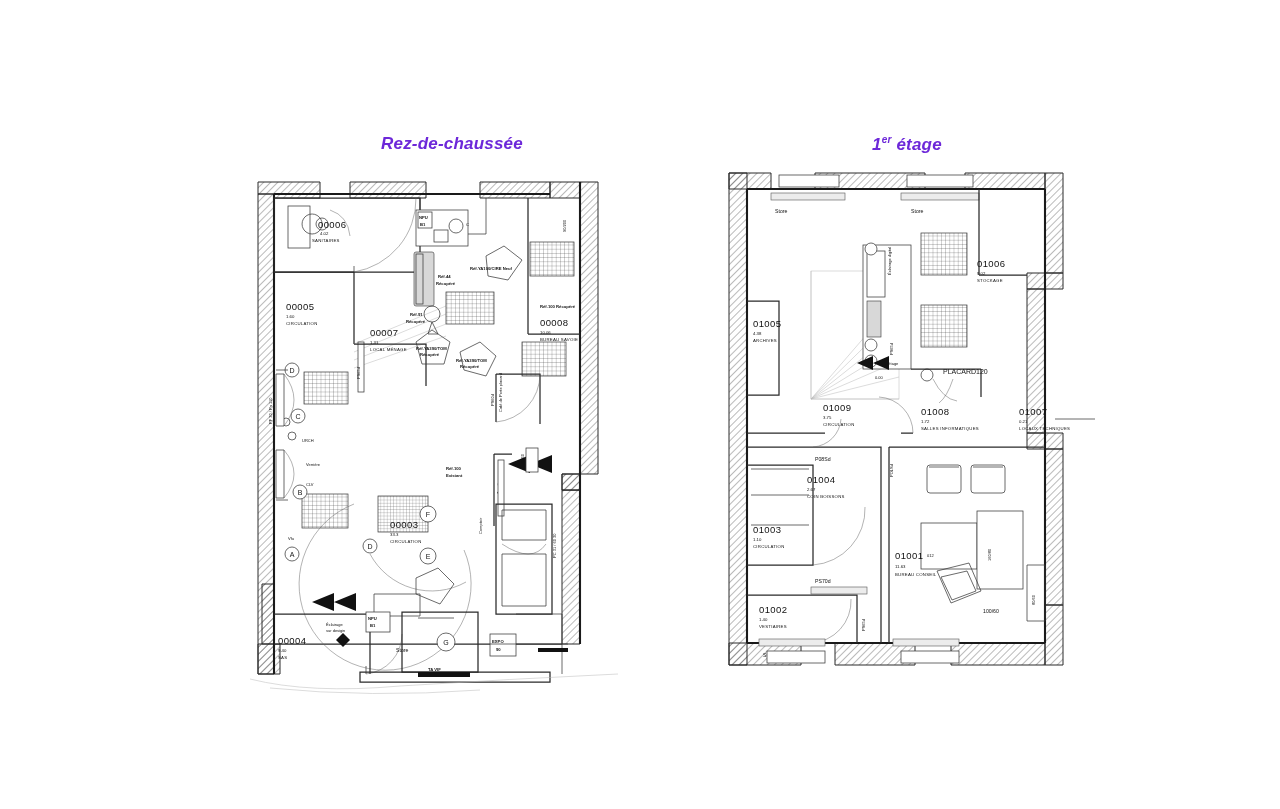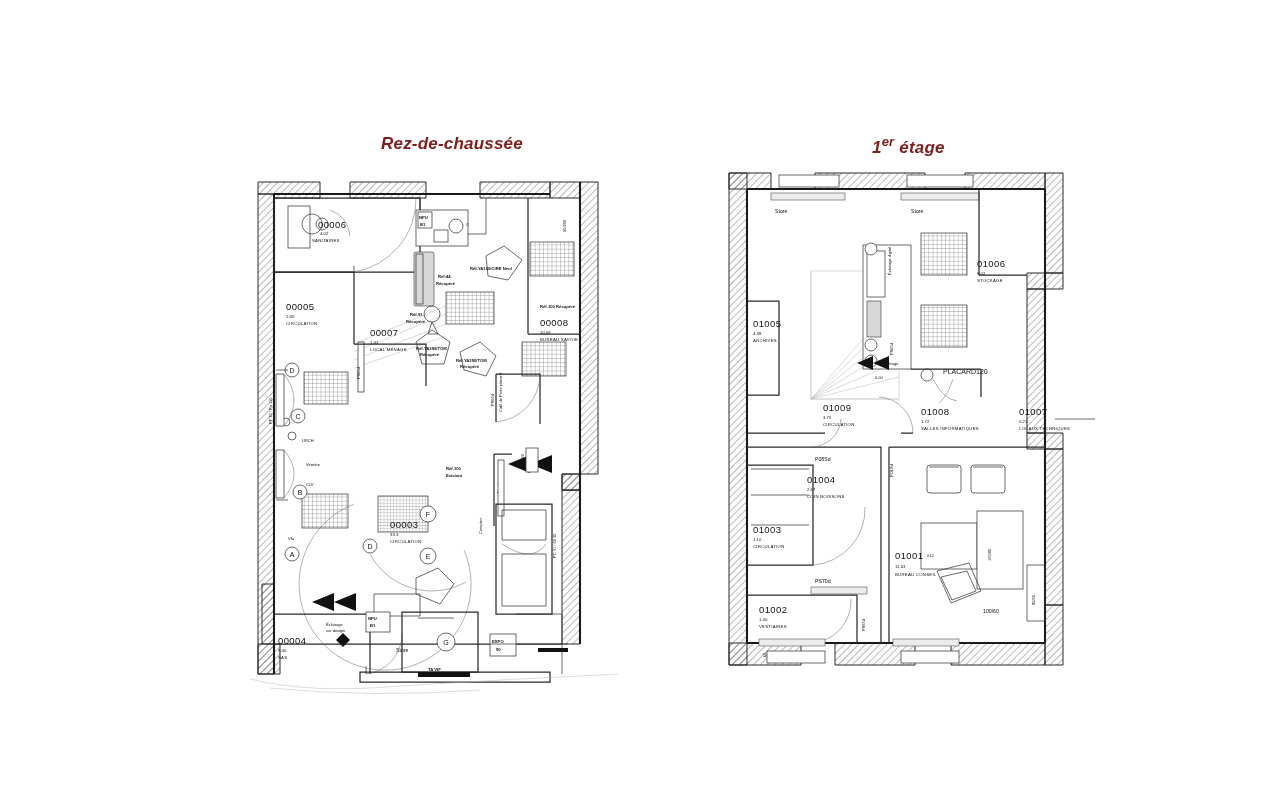--- a/index.html
+++ b/index.html
@@ -1,21 +1,21 @@
 <!DOCTYPE html>
 <html><head>
 <meta charset="utf-8">
 <style>
   html,body{margin:0;padding:0;background:#ffffff;}
   body{width:1280px;height:809px;position:relative;overflow:hidden;
        font-family:"Liberation Sans","DejaVu Sans",sans-serif;color:#111;}
 
   .plan-title{position:absolute;font-style:italic;font-size:17px;font-weight:600;
-              letter-spacing:.2px;color:#7f1d1d;white-space:nowrap;}
-  .plan-title sup{font-size:13px;vertical-align:super;}
+              letter-spacing:.2px;color:#6d28d9;white-space:nowrap;}
+  .plan-title sup{font-size:10px;vertical-align:super;}
 
   .plan{position:absolute;}
   svg{display:block;overflow:visible;}
 
   
   .wall-heavy{fill:none;stroke:#1a1a1a;stroke-width:2.1;}
   .wall{fill:none;stroke:#2a2a2a;stroke-width:1.25;}
   .thin{fill:none;stroke:#3a3a3a;stroke-width:.75;}
   .hair{fill:none;stroke:#666;stroke-width:.5;}
   .faint{fill:none;stroke:#b9b9b9;stroke-width:.5;}

